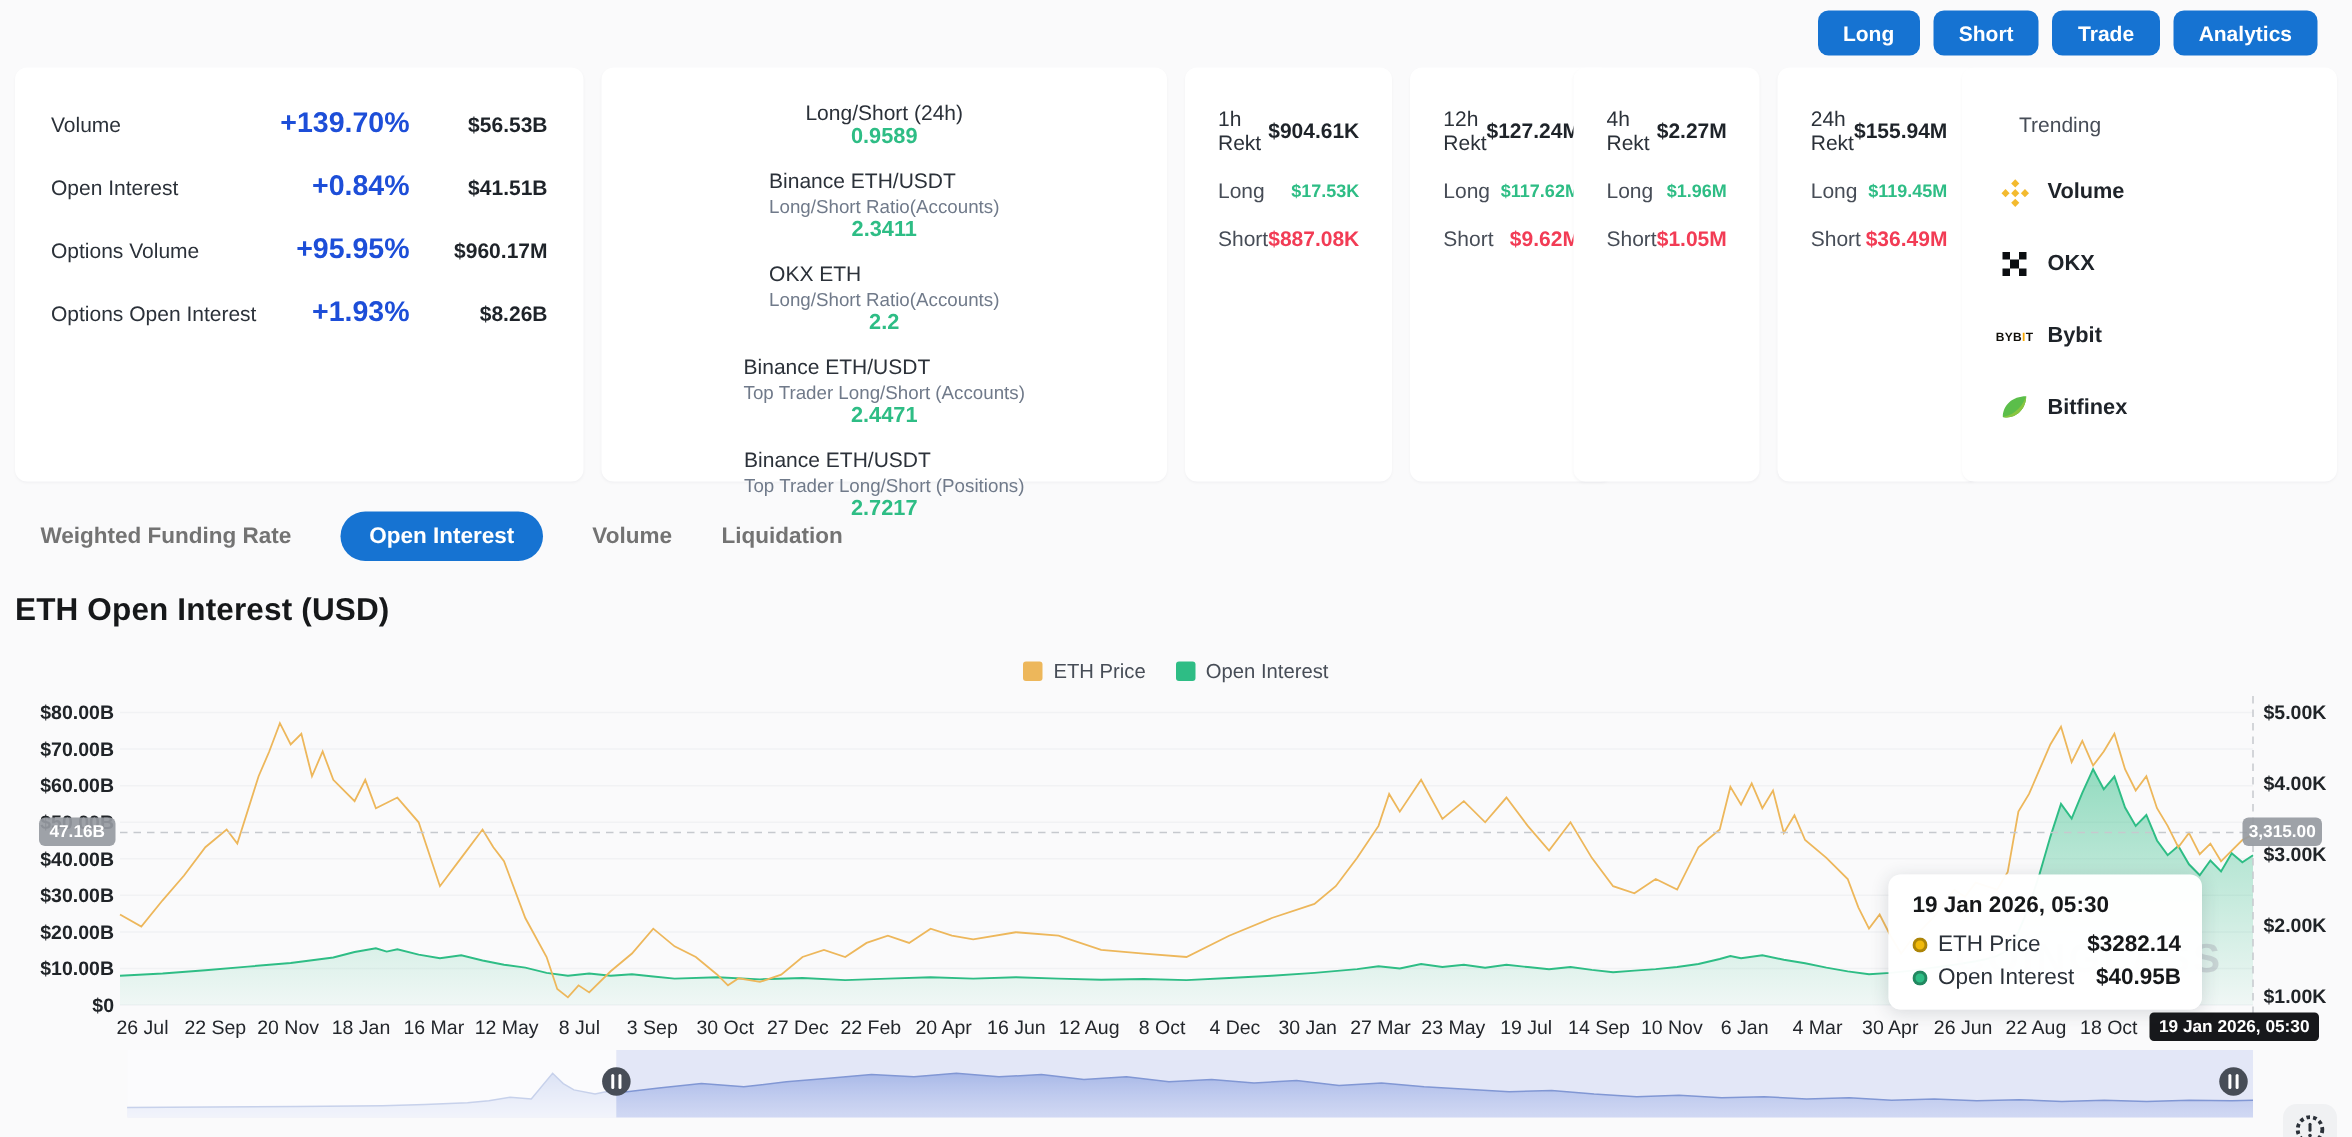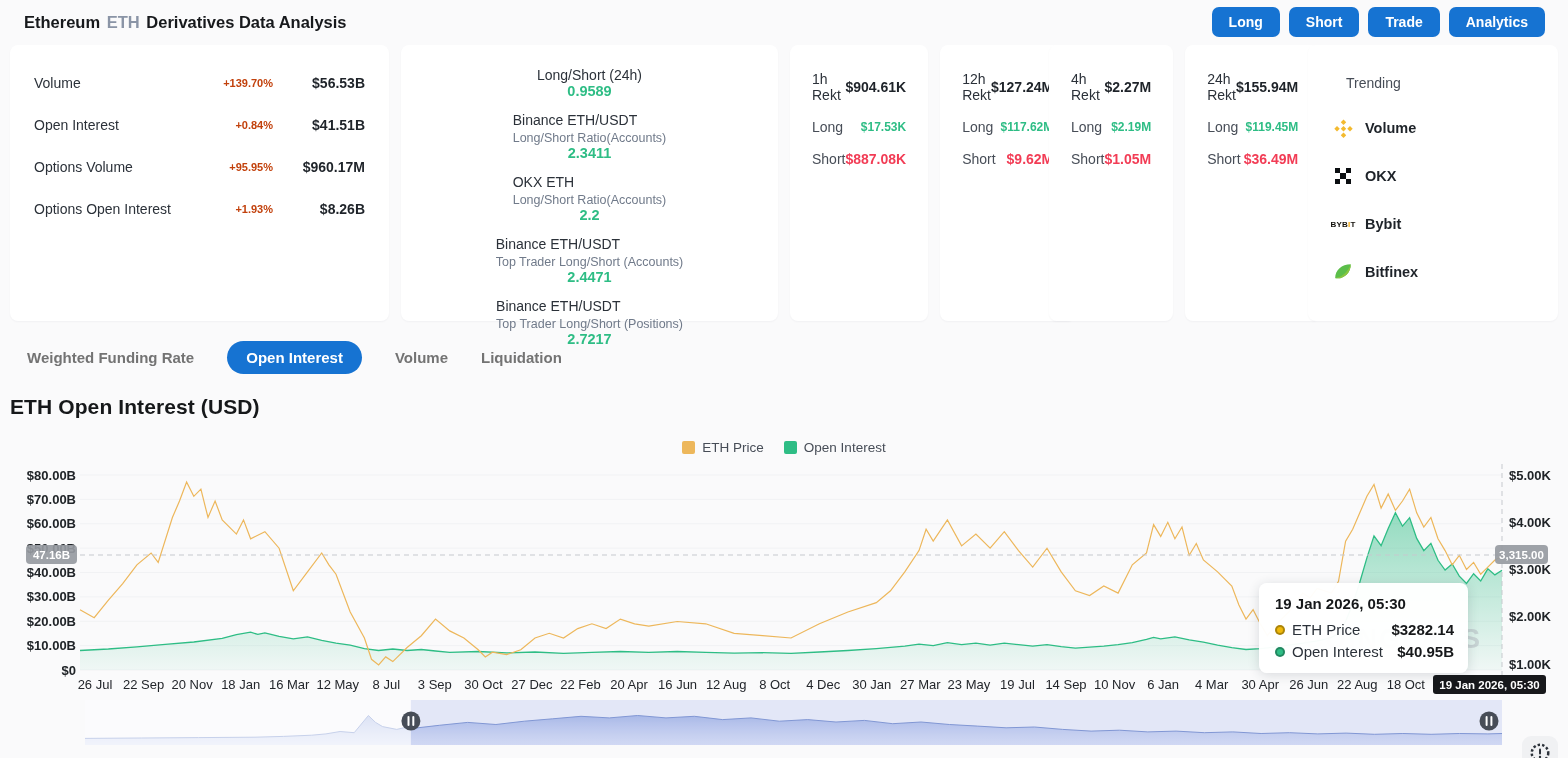--- a/index.html
+++ b/index.html
@@ -21,21 +21,21 @@
     padding:22px 24px; }
   .card.ov { width:379px; }
   .card.rt { width:377px; padding-top:20px; }
   .rekt-col { width:247px; display:flex; flex-direction:row; gap:12px; }
   .rekt-col .card { flex:1; padding:20px 22px; }
   .card.trend { flex:1; }
 
   .ov-row { display:flex; align-items:center; margin-top:14px; height:28px; }
   .ov-row:first-child { margin-top:2px; }
   .ov-label { flex:1; font-size:14px; color:#2B3139; }
-  .ov-pct { width:92px; text-align:right; font-size:11px; font-weight:600; color:#c2410c; }
+  .ov-pct { width:92px; text-align:right; font-size:19px; font-weight:600; color:#1d4ed8; }
   .ov-val { width:92px; text-align:right; font-size:14px; font-weight:600; color:#1E2329; }
 
   .rt-row { display:flex; align-items:center; margin-top:13px; min-height:34px;flex-direction:column; }
   .rt-row:first-child { margin-top:2px; min-height:24px; }
   .rt-left { flex:1; }
   .rt-name { font-size:14px; color:#2B3139; font-weight:500; }
   .rt-sub { font-size:12.5px; color:#707A8A; margin-top:3px; }
   .rt-val { font-size:14.5px; font-weight:600; color:#2EBD85; }
 
   .rk-row { display:flex; justify-content:space-between; align-items:center; margin-top:16px; }
@@ -88,21 +88,20 @@
   .tt-lbl { flex:1; font-size:15px; color:#2B3139; }
   .tt-val { font-size:15px; font-weight:700; color:#16181A; }
   .gear { position:absolute; left:1522px; top:318px; width:36px; height:34px; z-index:6;
     background:#F0F1F3; border-radius:9px; display:flex; align-items:flex-start; justify-content:center;
     padding-top:5px; cursor:pointer; }
 </style>
 </head>
 <body>
 
 <div class="hdr">
-  <div class="hdr-title"><span>Ethereum</span> <span class="dim">ETH</span> <span>Derivatives Data Analysis</span></div>
   <div class="hdr-spacer"></div>
   <div class="hdr-btns">
     <button class="hbtn">Long</button>
     <button class="hbtn">Short</button>
     <button class="hbtn">Trade</button>
     <button class="hbtn">Analytics</button>
   </div>
 </div>
 
 <div class="stats">
@@ -199,21 +198,21 @@
   </div>
 
   <div class="rekt-col">
     <div class="card">
       <div class="rk-row">
           <span class="rk-t">4h Rekt</span>
           <span class="rk-total">$2.27M</span>
         </div>
       <div class="rk-row">
           <span class="rk-sub">Long</span>
-          <span class="rk-long">$2.19M</span>
+          <span class="rk-long">$1.96M</span>
         </div>
       <div class="rk-row">
           <span class="rk-sub">Short</span>
           <span class="rk-short">$1.05M</span>
         </div>
     </div>
     <div class="card">
       <div class="rk-row">
           <span class="rk-t">24h Rekt</span>
           <span class="rk-total">$155.94M</span>

